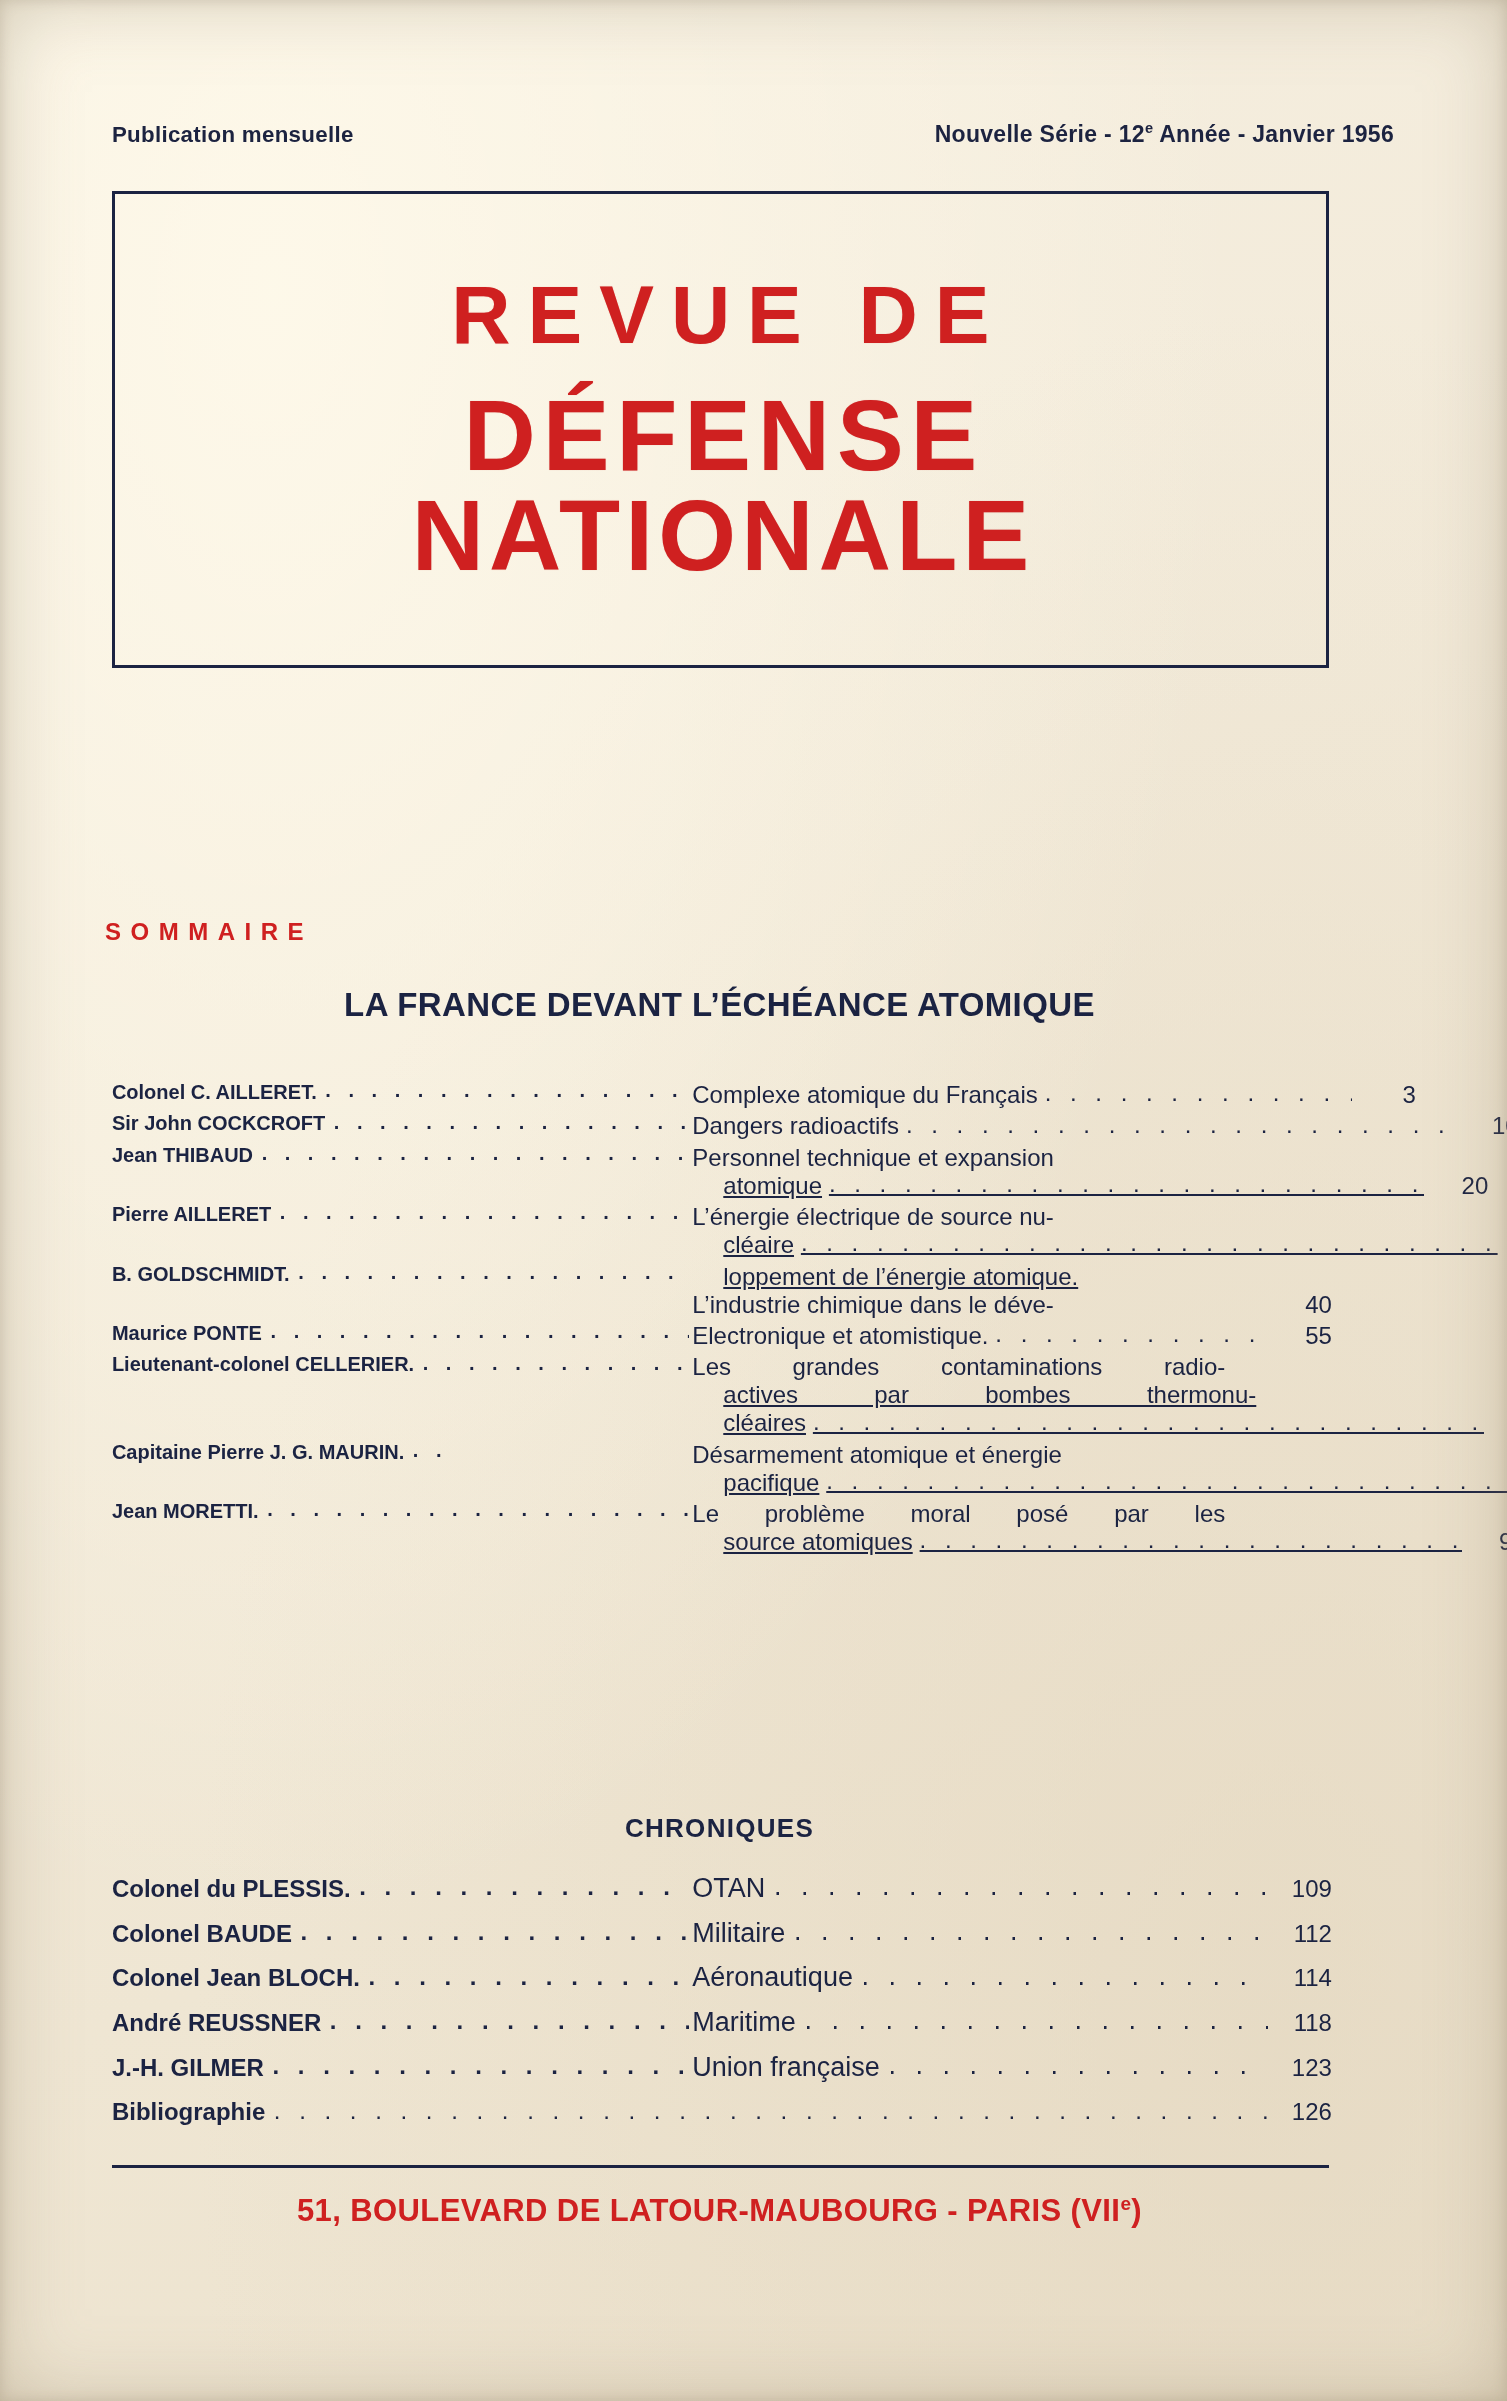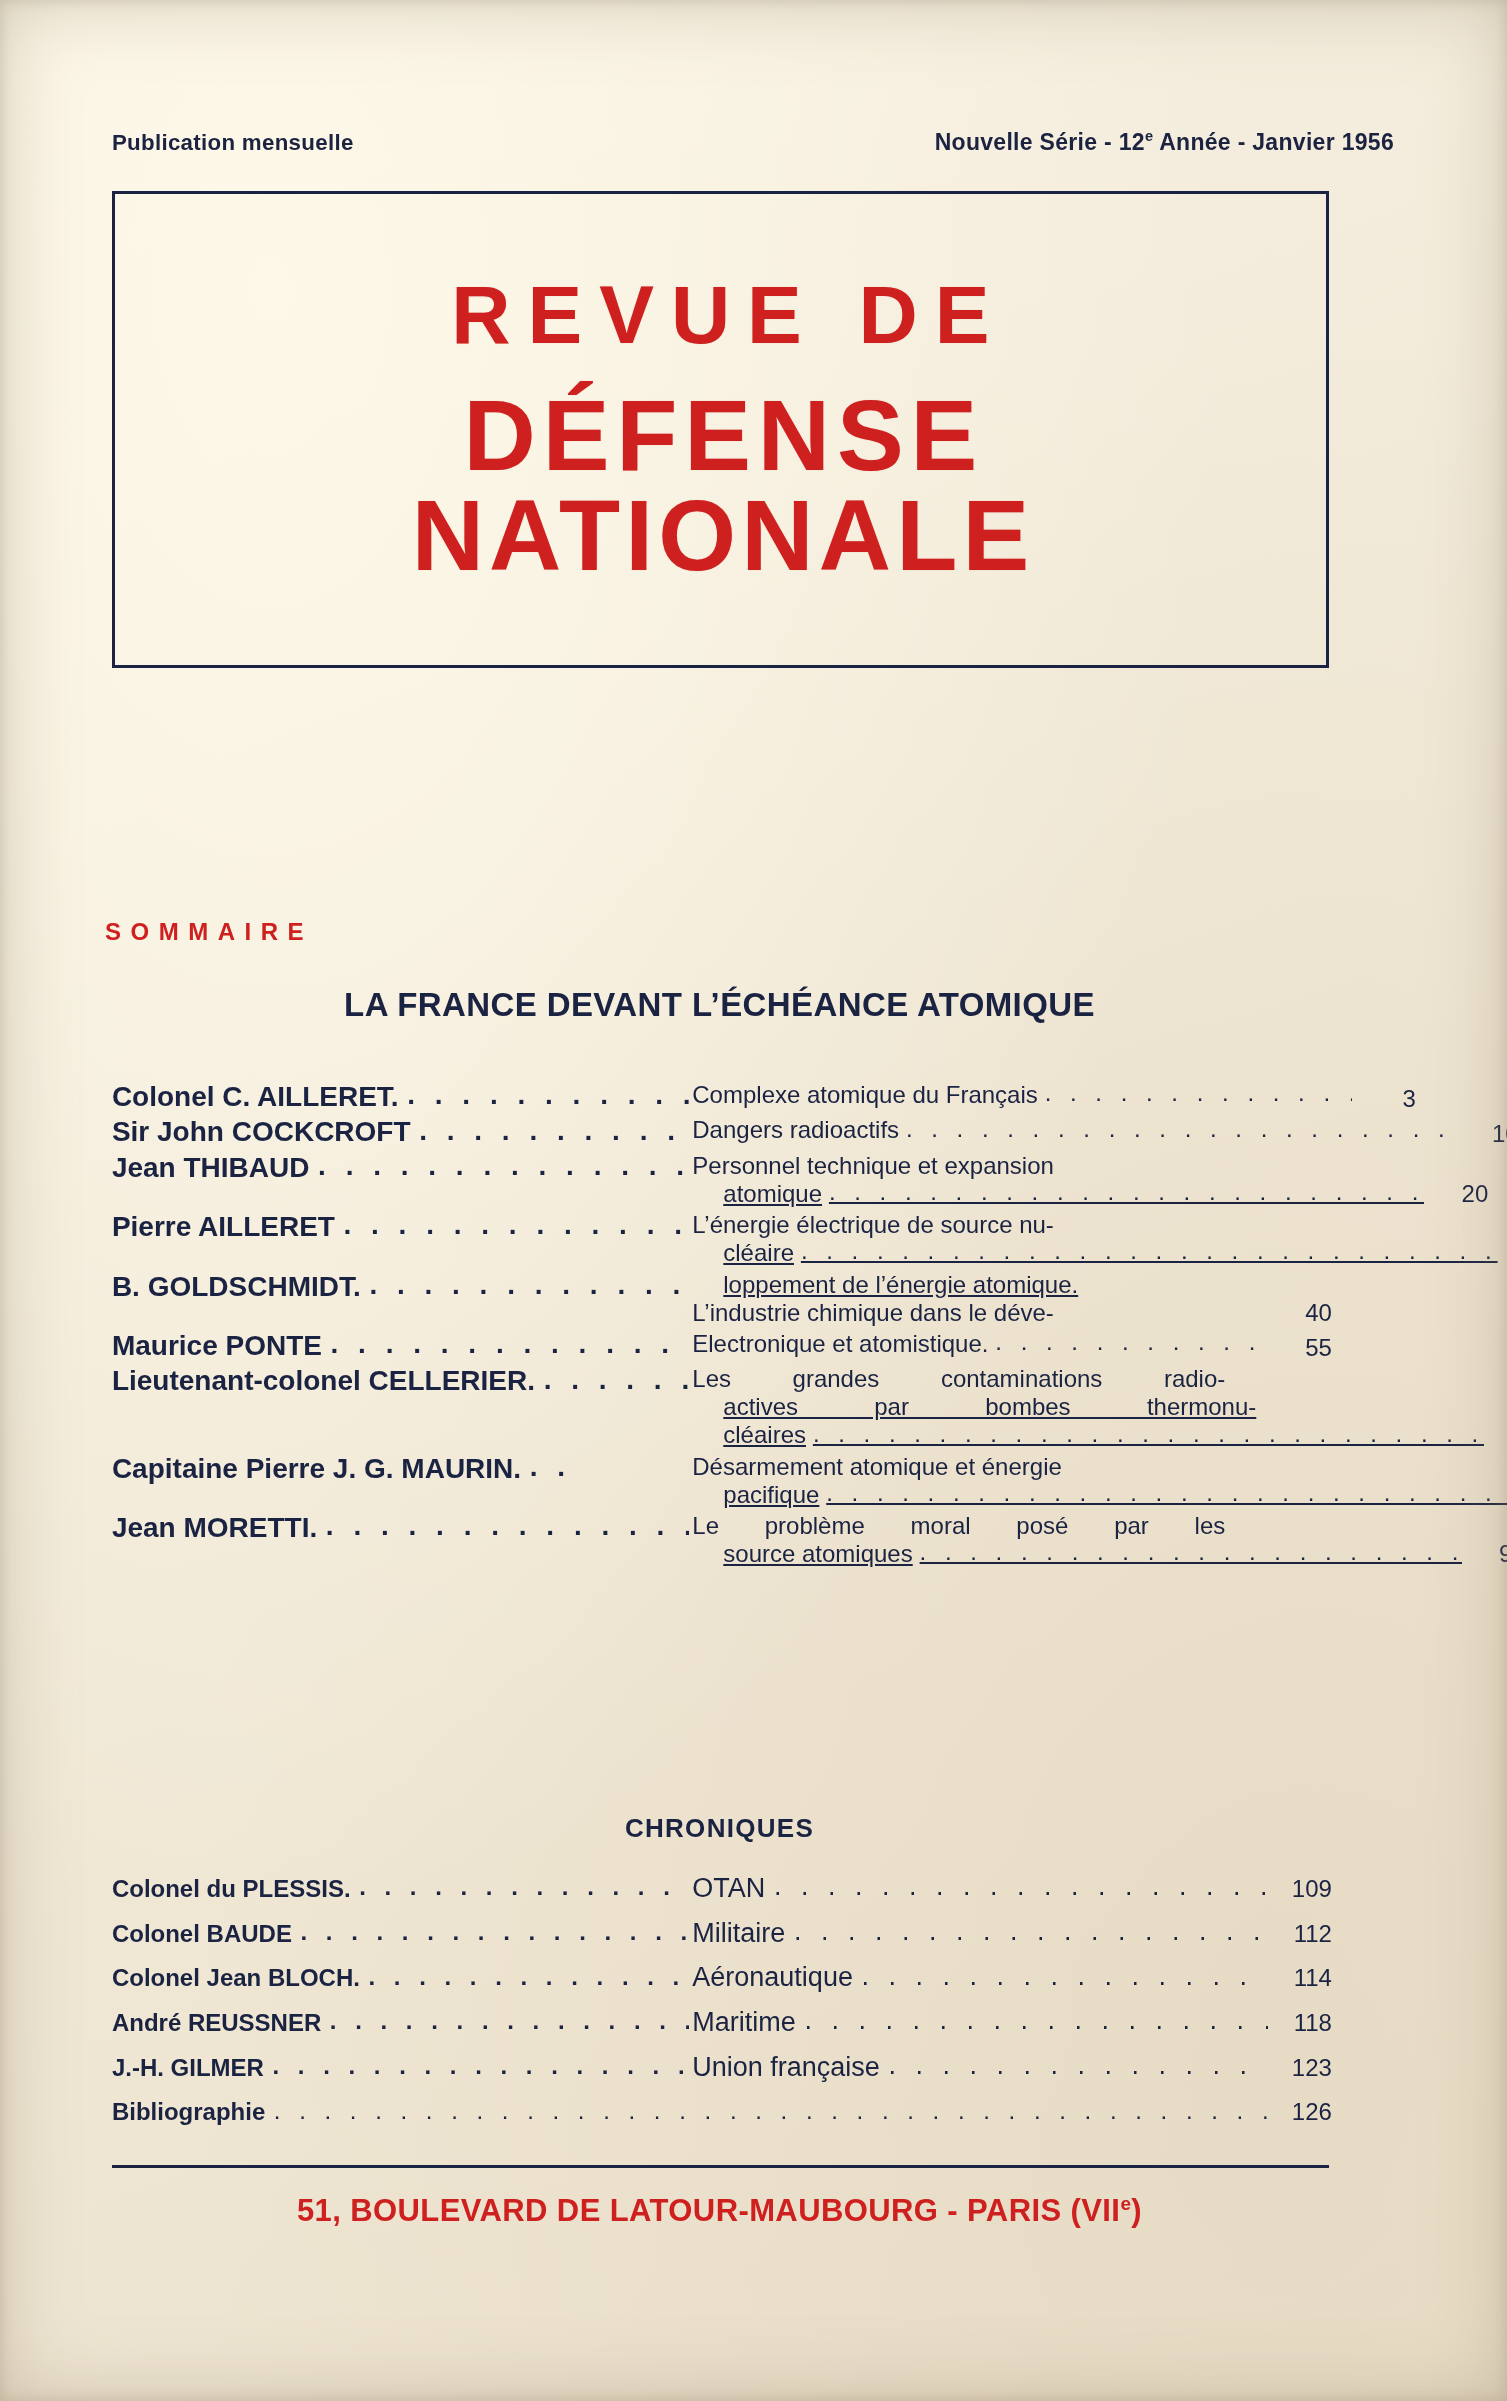--- a/index.html
+++ b/index.html
@@ -35,21 +35,21 @@
     position: absolute;
     left: 105px;
     top: 0;
     width: 1297px;
     height: 2401px;
   }
 
   
   .header-row {
     position: absolute;
-    top: 128px;
+    top: 120px;
     left: 6.9px;
     width: 1289px;
     display: flex;
     justify-content: space-between;
     align-items: baseline;
     text-align: center;
   }
   .hdr-left {
     font-size: 22.3px;
     font-weight: bold;
@@ -144,21 +144,21 @@
     color: #1b2342;
   }
   .entry {
     display: flex;
     align-items: flex-start;
     margin-bottom: 3.4px;
   }
   .col-author {
     width: 577px;
     flex: 0 0 577px;
-    font-size: 28px;
+    font-size: 20px;
     font-weight: bold;
     display: flex;
     align-items: flex-end;
     white-space: nowrap;
     overflow: hidden;
   }
   .col-author .nm { flex: 0 0 auto; }
   .col-author .ld {
     flex: 1 1 auto;
     overflow: hidden;

